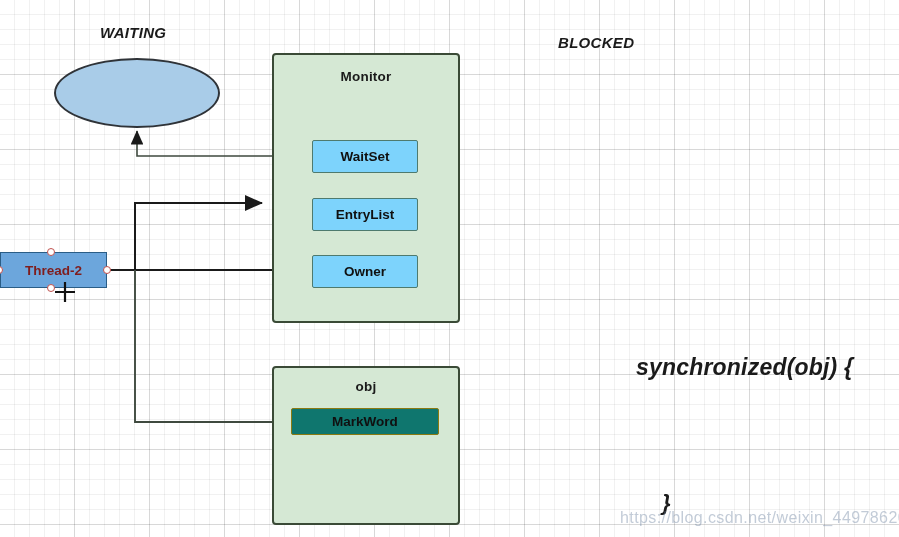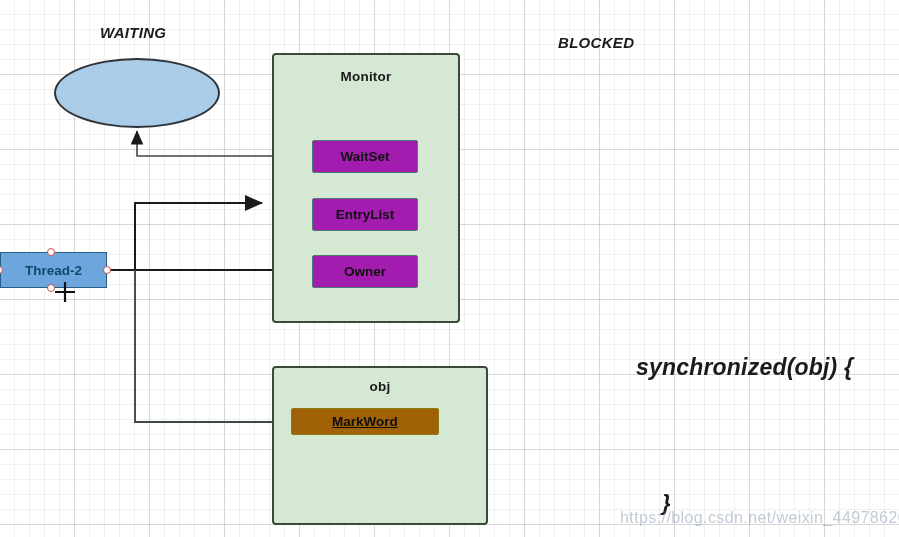--- a/index.html
+++ b/index.html
@@ -40,48 +40,47 @@
     font-weight: bold;
     font-size: 13.5px;
     color: #1a1a1a;
     letter-spacing: .2px;
   }
 
   
   .slot {
     position: absolute;
     box-sizing: border-box;
-    background: #a21caf;
+    background: #7dd3fc;
     border: 1.6px solid #4e7a6e;
     border-radius: 2px;
     display: flex;
     align-items: center;
     justify-content: center;
     font-weight: bold;
     font-size: 13.5px;
     color: #101010;
   }
   .slot.markword {
-    background: #a16207;
+    background: #0f766e;
     border: 1.6px solid #8a7a12;
-    text-decoration: underline;
   }
 
   
   .thread-box {
     position: absolute;
     box-sizing: border-box;
     background: #6ca6dc;
     border: 1.5px solid #2a5d86;
     display: flex;
     align-items: center;
     justify-content: center;
     font-weight: bold;
     font-size: 13.5px;
-    color: #0c4a6e;
+    color: #7f1d1d;
   }
   .handle {
     position: absolute;
     width: 8px; height: 8px;
     border-radius: 50%;
     background: #ffffff;
     border: 1.3px solid #c0504d;
     box-sizing: border-box;
   }
 
@@ -160,21 +159,21 @@
 
     <div class="slot" style="left:38px; top:200px; width:106px; height:33px;">
       <span>Owner</span>
     </div>
 
     <div class="slot" style="left:38px; top:143px; width:106px; height:33px;">
       <span>EntryList</span>
     </div>
   </div>
 
-  <div class="node container-box" style="left:272px; top:366px; width:216px; height:159px;">
+  <div class="node container-box" style="left:272px; top:366px; width:188px; height:159px;">
     <div class="container-title" style="top:11px;">obj</div>
 
     <div class="slot markword" style="left:17px; top:40px; width:148px; height:27px;">
       <span>MarkWord</span>
     </div>
   </div>
 
   <div class="thread-box" style="left:0px; top:252px; width:107px; height:36px;">
     <span>Thread-2</span>
   </div>

